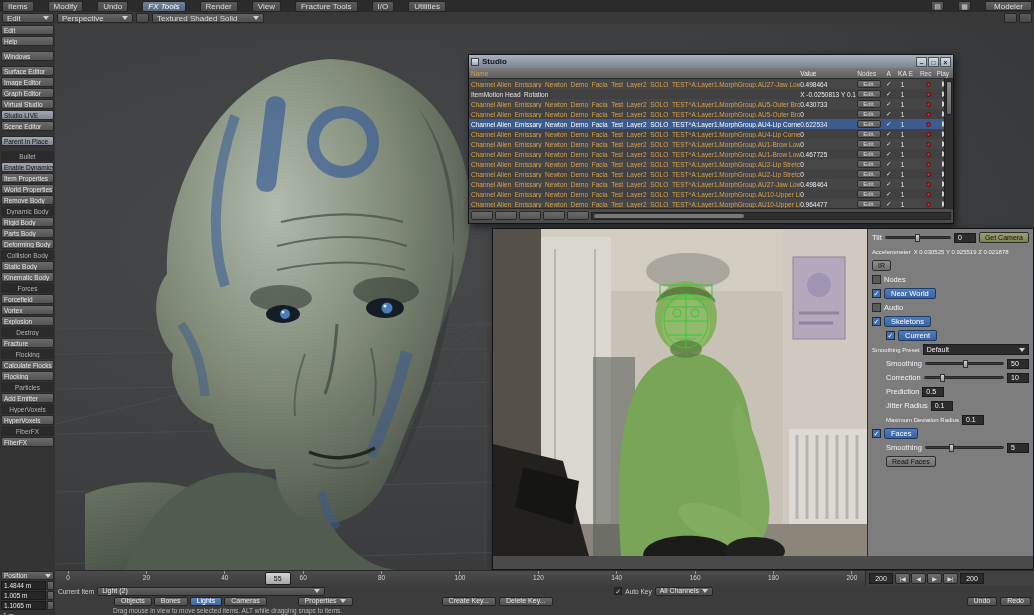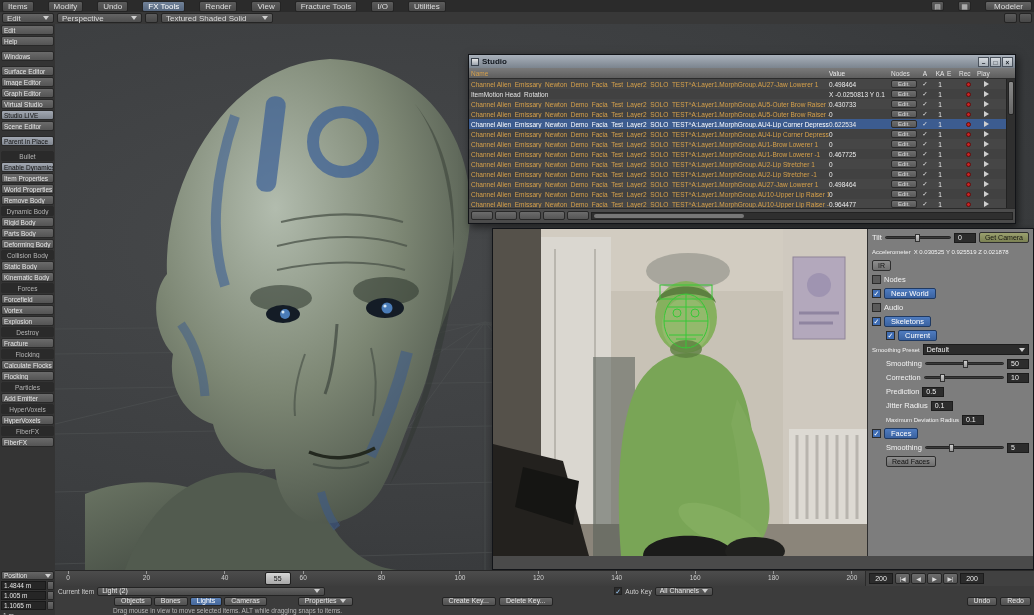--- a/index.html
+++ b/index.html
@@ -3,21 +3,21 @@
 <meta charset="utf-8">
 <style>
   * { margin:0; padding:0; box-sizing:border-box; }
   body { background:#222; font-family:"Liberation Sans", sans-serif; }
   .app { position:relative; width:1034px; height:615px; background:#3a3a3a; overflow:hidden; color:#e6e6e6; }
 
   
   .menubar { position:absolute; left:0; top:0; right:0; height:12px; background:#2b2b2b; display:flex; align-items:center; padding:0 2px; gap:2px; z-index:30; }
   .tabs { display:flex; gap:14px; }
   .menu-item { font-size:8px; line-height:9px; color:#ddd; padding:0 5px; background:linear-gradient(#5c5c5c,#484848); border:1px solid #242424; border-radius:2px; white-space:nowrap; }
-  .menu-item.active { background:linear-gradient(#72839a,#55667d); color:#fff; }
+  .menu-item.active { background:linear-gradient(#72839a,#55667d); color:#fff;font-style:italic; }
   .mb-right { margin-left:auto; display:flex; gap:14px; align-items:center; }
   .icon-btn { width:13px; height:10px; font-size:7px; line-height:9px; text-align:center; color:#ccc; background:linear-gradient(#5c5c5c,#484848); border:1px solid #242424; border-radius:2px; }
   .modeler-btn { font-size:8px; line-height:9px; color:#ddd; padding:0 8px; height:10px; background:linear-gradient(#666,#4c4c4c); border:1px solid #242424; border-radius:2px; }
 
   
   .toolrow { position:absolute; left:0; top:12px; right:0; height:12px; background:#383838; display:flex; align-items:center; gap:3px; padding:0 2px; z-index:30; }
   .dd { display:flex; align-items:center; gap:3px; font-size:8px; line-height:9px; color:#ddd; padding:0 4px; height:10px; background:linear-gradient(#646464,#4e4e4e); border:1px solid #242424; border-radius:2px; white-space:nowrap; }
   .dd.w-edit { width:52px; }
   .caret { width:0; height:0; border-left:3px solid transparent; border-right:3px solid transparent; border-top:4px solid #cfcfcf; margin-left:auto; }
   .tr-right { margin-left:auto; display:flex; gap:2px; }
@@ -35,21 +35,21 @@
   .viewport svg { position:absolute; }
 
   
   .win { position:absolute; border:1px solid #121418; background:#4a4a4a; box-shadow:2px 3px 8px rgba(0,0,0,.55); z-index:40; }
   .win-title { height:13px; background:linear-gradient(#a9b1bb,#7b848e); display:flex; align-items:center; gap:3px; padding:0 2px; font-size:8px; font-weight:bold; color:#11161d; }
   .win-ico { width:8px; height:8px; background:linear-gradient(#e8e8e8,#9aa2ac); border:1px solid #39414b; }
   .win-btns { margin-left:auto; display:flex; gap:1px; }
   .win-btn { width:11px; height:10px; background:linear-gradient(#d6dbe0,#aab2ba); border:1px solid #4a525c; font-size:6.5px; line-height:9px; text-align:center; color:#1a2028; font-weight:bold; }
 
   
-  .studio { left:468px; top:54px; width:548px; height:170px; }
+  .studio { left:468px; top:54px; width:486px; height:170px; }
   .st-header { height:11px; background:linear-gradient(#7a7a7a,#5e5e5e); border-bottom:1px solid #2c2c2c; display:flex; font-size:6.5px; color:#e0e0e0; align-items:center; }
   .st-body { position:relative; height:129px; overflow:hidden; background:#3f3f3f; }
   .srow { display:flex; height:10px; align-items:center; font-size:6.5px; }
   .srow:nth-child(odd) { background:#464646; }
   .srow:nth-child(even) { background:#414141; }
   .srow.selected { background:#3c5c90; }
   .c-name { width:360px; padding-left:2px; color:#d7a14b; white-space:nowrap; overflow:hidden; }
   .srow.white .c-name { color:#e4e4e4; }
   .srow.selected .c-name { color:#fff; }
   .c-val { width:62px; color:#ececec; white-space:nowrap; overflow:hidden; }
@@ -152,21 +152,21 @@
       <div class="icon-btn">▦</div>
       <button class="modeler-btn">Modeler</button>
     </div>
   </div>
 
   <div class="toolrow">
     <div class="dd w-edit">
         <span>Edit</span>
         <span class="caret"></span>
       </div>
-    <div class="dd" style="width:85px">
+    <div class="dd" style="width:76px">
         <span>Perspective</span>
         <span class="caret"></span>
       </div>
     <div class="icon-btn"></div>
     <div class="dd" style="width:112px">
         <span>Textured Shaded Solid</span>
         <span class="caret"></span>
       </div>
     <div class="tr-right">
       <div class="icon-btn"></div>

